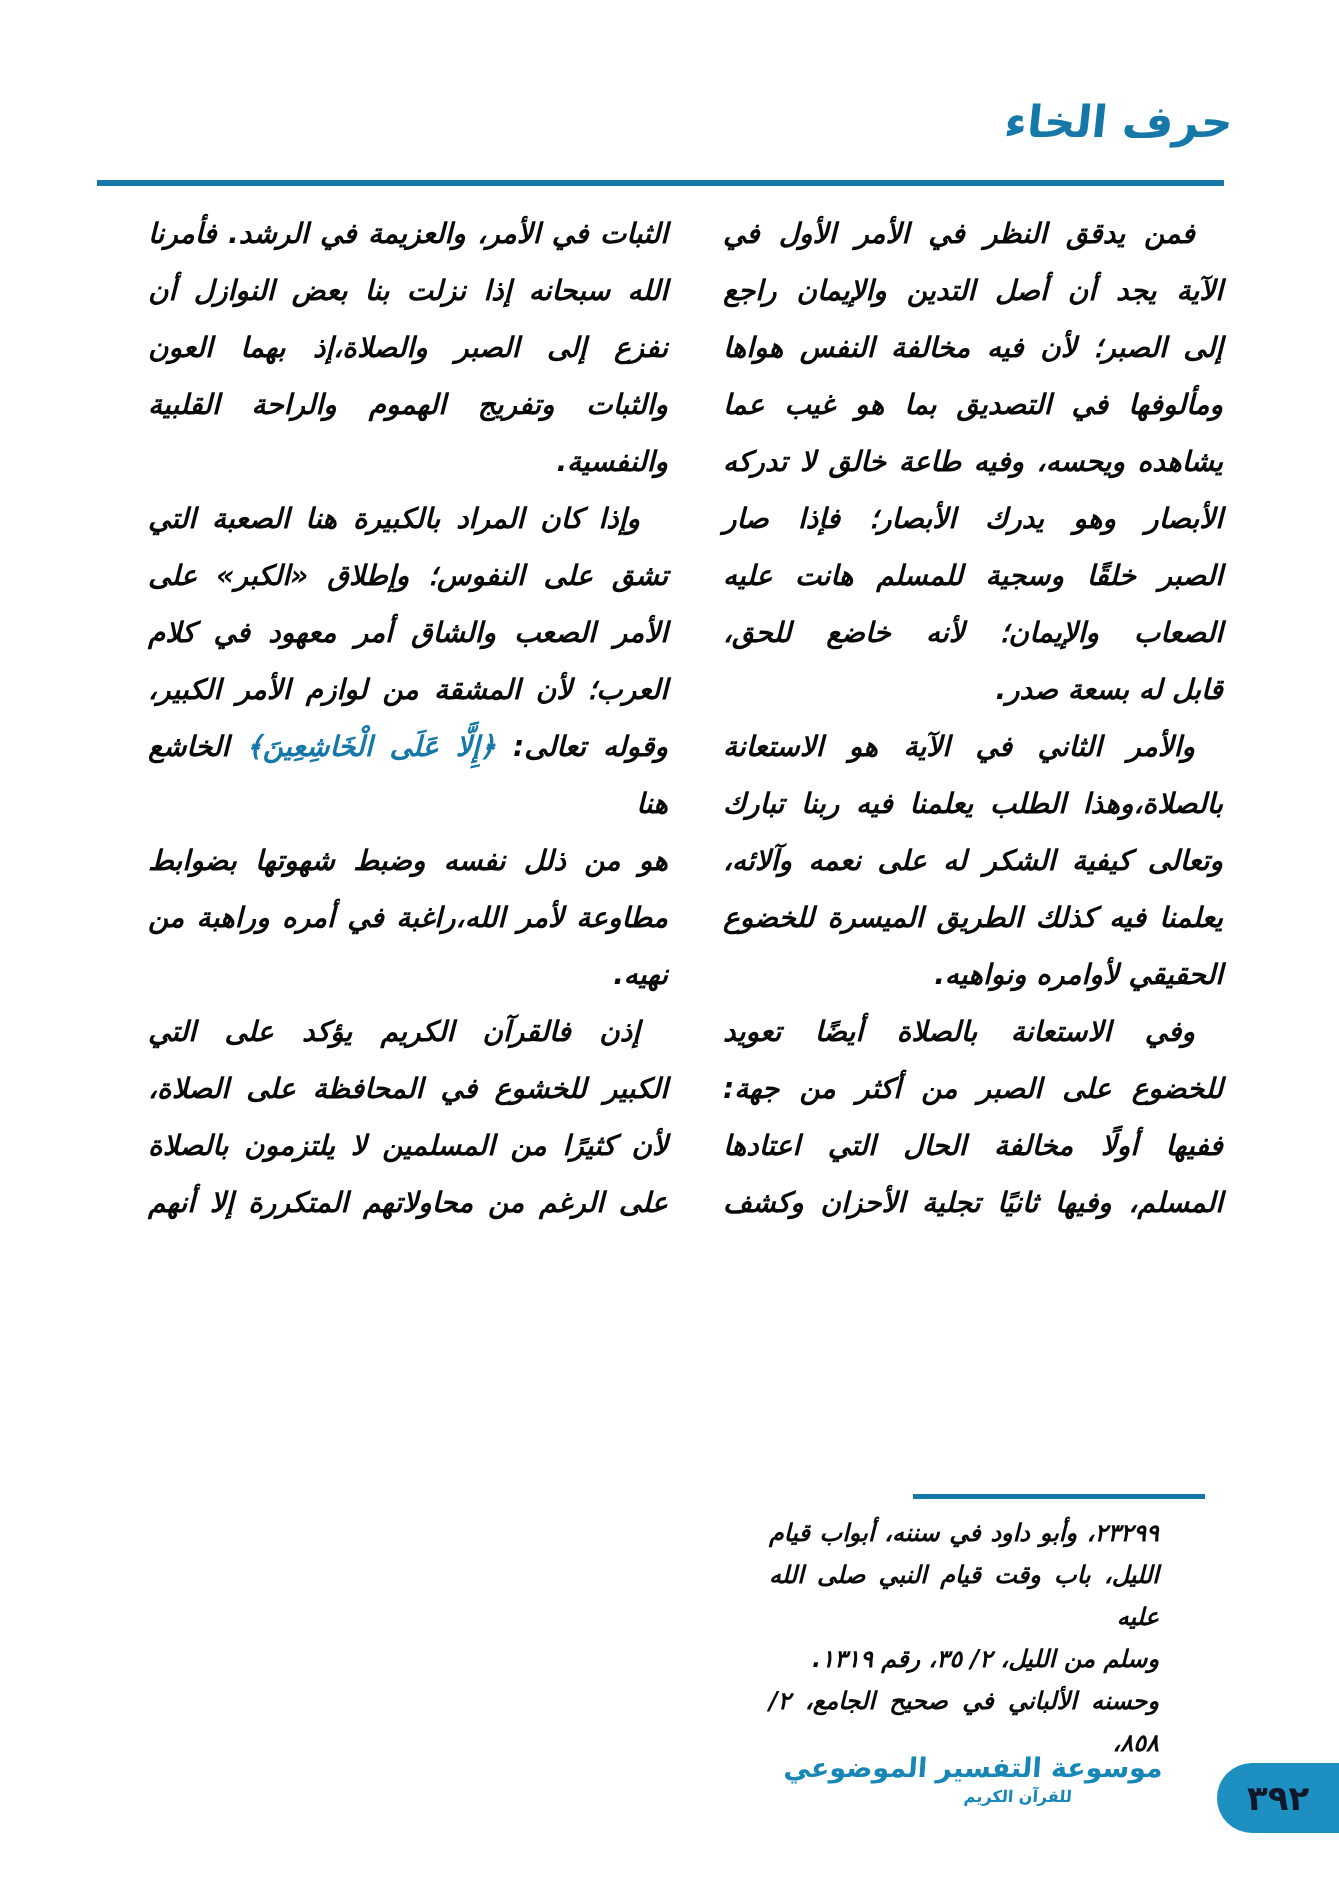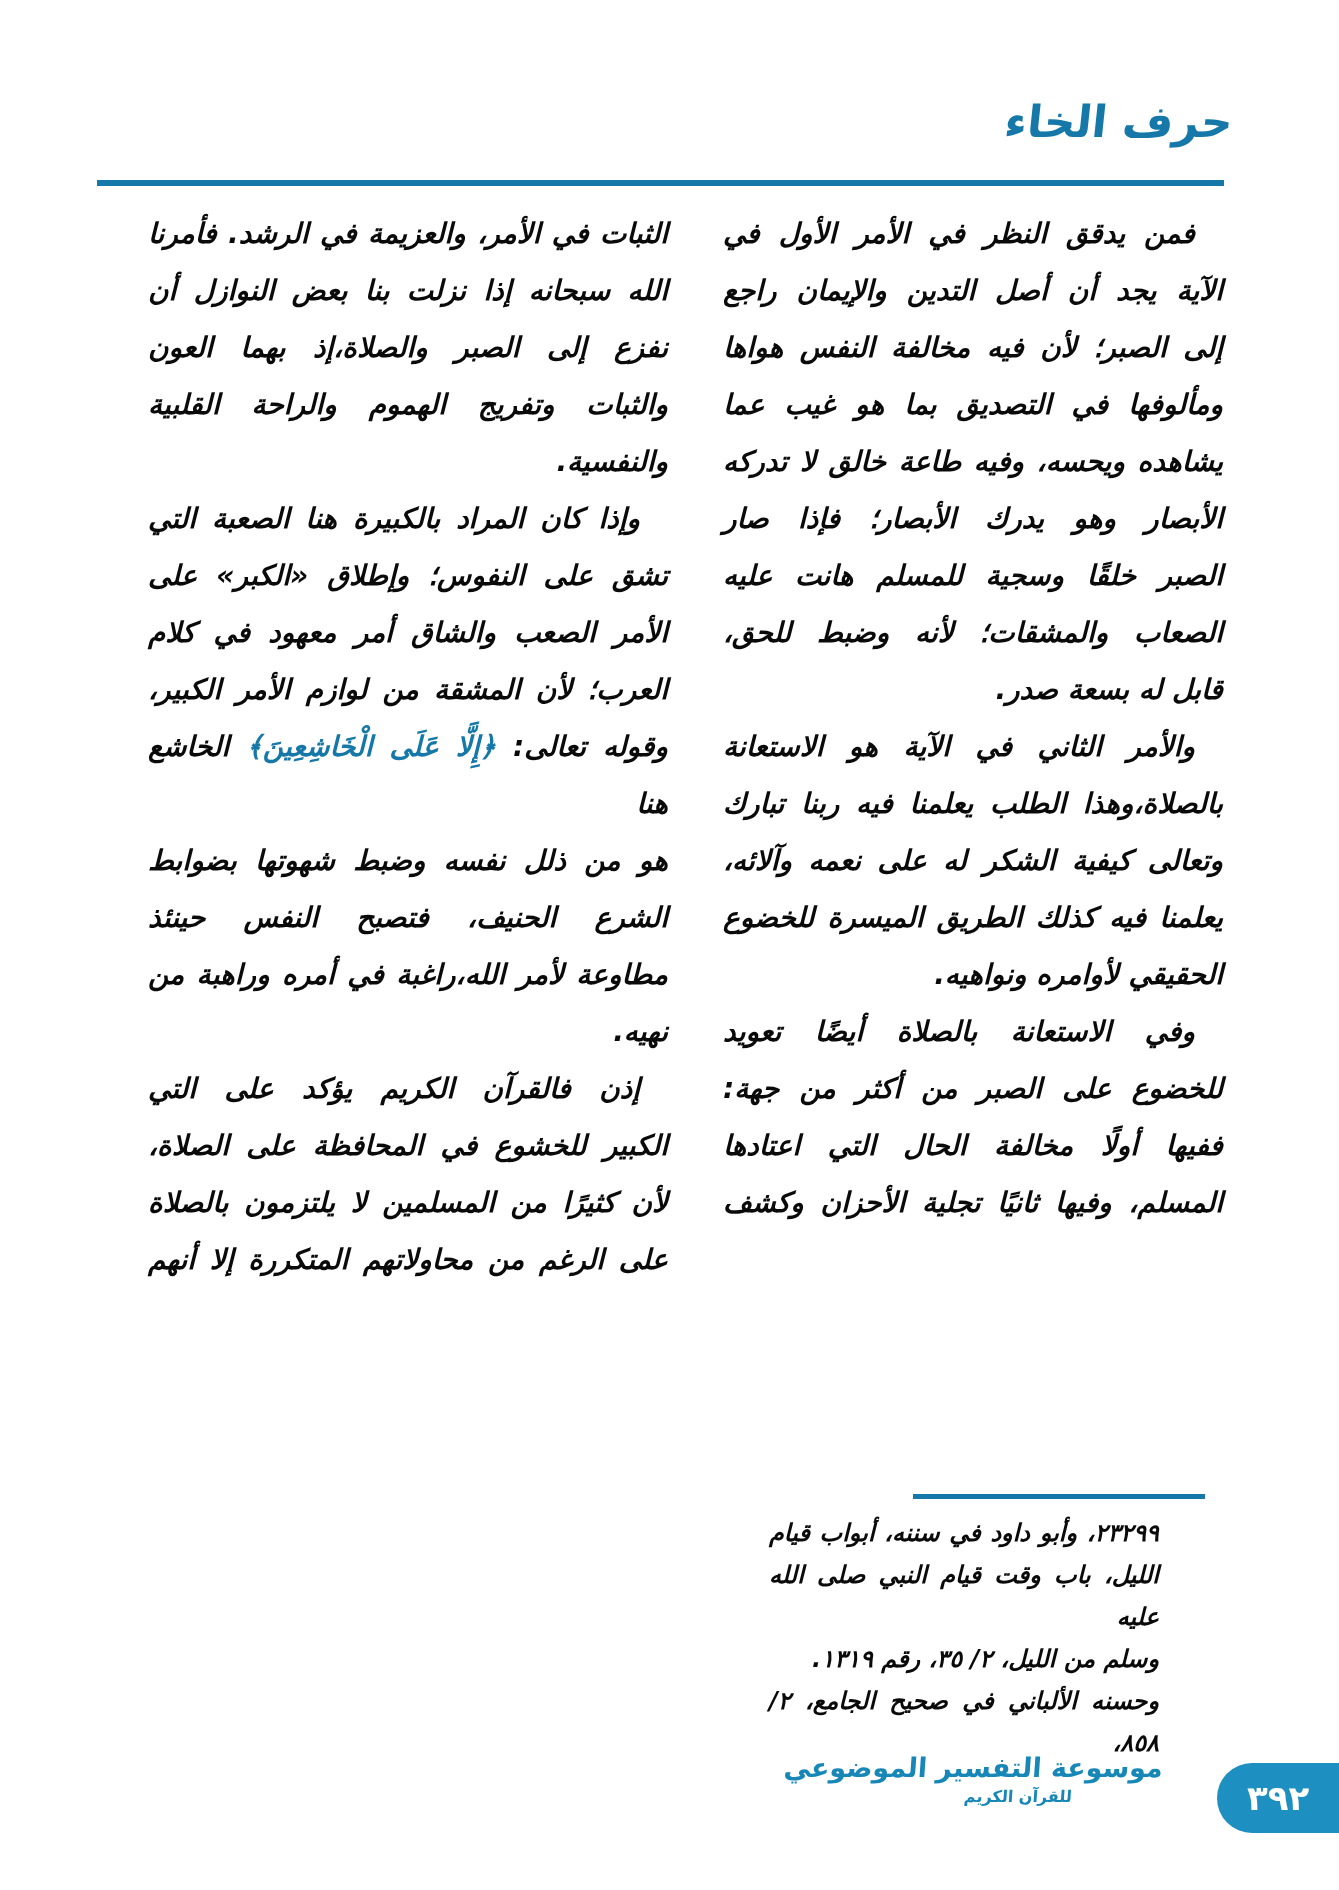--- a/index.html
+++ b/index.html
@@ -24,21 +24,21 @@
   .quran{color:var(--accent);font-weight:700;}
   .fn-rule{position:absolute;top:1494px;right:134px;width:292px;height:5px;background:var(--accent);}
   .footnotes{position:absolute;top:1512px;right:134px;width:436px;font-size:24px;font-weight:700;line-height:42px;}
   .footnotes .line.cont{padding-right:46px;}
   .fn-marker{color:var(--accent);font-weight:700;}
   .footer-logo{position:absolute;top:1752px;right:176px;width:290px;text-align:center;color:var(--logo);}
   .logo-1{font-size:27px;font-weight:bold;white-space:nowrap;transform:skewX(-4deg);letter-spacing:-1px;}
   .logo-2{font-size:16px;font-weight:bold;margin-top:4px;transform:skewX(-4deg);}
   .page-badge{
     position:absolute;top:1763px;right:0;width:122px;height:70px;
-    border-radius:36px 0 0 36px;background:var(--badge);color:#ffffff;
+    border-radius:36px 0 0 36px;background:var(--badge);color:#0f172a;
     display:flex;align-items:center;justify-content:center;
     font-size:34px;font-weight:bold;text-align:right;
   }
 </style>
 </head>
 <body>
 
 <div class="page">
 
   <div class="section-title">حرف الخاء</div>
@@ -46,21 +46,21 @@
   <div class="rule"></div>
 
   <div class="col col-right">
       <div class="line first"><span>فمن يدقق النظر في الأمر الأول في</span></div>
       <div class="line"><span>الآية يجد أن أصل التدين والإيمان راجع</span></div>
       <div class="line"><span>إلى الصبر؛ لأن فيه مخالفة النفس هواها</span></div>
       <div class="line"><span>ومألوفها في التصديق بما هو غيب عما</span></div>
       <div class="line"><span>يشاهده ويحسه، وفيه طاعة خالق لا تدركه</span></div>
       <div class="line"><span>الأبصار وهو يدرك الأبصار؛ فإذا صار</span></div>
       <div class="line"><span>الصبر خلقًا وسجية للمسلم هانت عليه</span></div>
-      <div class="line"><span>الصعاب والمشقات؛ لأنه وضبط للحق،</span></div>
+      <div class="line"><span>الصعاب والإيمان؛ لأنه خاضع للحق،</span></div>
       <div class="line end"><span>قابل له بسعة صدر.</span></div>
       <div class="line first"><span>والأمر الثاني في الآية هو الاستعانة</span></div>
       <div class="line"><span>بالصلاة،وهذا الطلب يعلمنا فيه ربنا تبارك</span></div>
       <div class="line"><span>وتعالى كيفية الشكر له على نعمه وآلائه،</span></div>
       <div class="line"><span>يعلمنا فيه كذلك الطريق الميسرة للخضوع</span></div>
       <div class="line end"><span>الحقيقي لأوامره ونواهيه.</span></div>
       <div class="line first"><span>وفي الاستعانة بالصلاة أيضًا تعويد</span></div>
       <div class="line"><span>للخضوع على الصبر من أكثر من جهة:</span></div>
       <div class="line"><span>ففيها أولًا مخالفة الحال التي اعتادها</span></div>
       <div class="line"><span>المسلم، وفيها ثانيًا تجلية الأحزان وكشف</span></div>
@@ -71,21 +71,20 @@
       <div class="line"><span>الله سبحانه إذا نزلت بنا بعض النوازل أن</span></div>
       <div class="line"><span>نفزع إلى الصبر والصلاة،إذ بهما العون</span></div>
       <div class="line"><span>والثبات وتفريج الهموم والراحة القلبية</span></div>
       <div class="line end"><span>والنفسية.</span></div>
       <div class="line first"><span>وإذا كان المراد بالكبيرة هنا الصعبة التي</span></div>
       <div class="line"><span>تشق على النفوس؛ وإطلاق «الكبر» على</span></div>
       <div class="line"><span>الأمر الصعب والشاق أمر معهود في كلام</span></div>
       <div class="line"><span>العرب؛ لأن المشقة من لوازم الأمر الكبير،</span></div>
       <div class="line"><span>وقوله تعالى: </span><span class="quran">﴿إِلَّا عَلَى الْخَاشِعِينَ﴾</span><span> الخاشع هنا</span></div>
       <div class="line"><span>هو من ذلل نفسه وضبط شهوتها بضوابط</span></div>
-      <div class="line"><span>الشرع الحنيف، فتصبح النفس حينئذ</span></div>
       <div class="line"><span>مطاوعة لأمر الله،راغبة في أمره وراهبة من</span></div>
       <div class="line end"><span>نهيه.</span></div>
       <div class="line first"><span>إذن فالقرآن الكريم يؤكد على التي</span></div>
       <div class="line"><span>الكبير للخشوع في المحافظة على الصلاة،</span></div>
       <div class="line"><span>لأن كثيرًا من المسلمين لا يلتزمون بالصلاة</span></div>
       <div class="line"><span>على الرغم من محاولاتهم المتكررة إلا أنهم</span></div>
     </div>
 
   <div class="fn-rule"></div>
 

